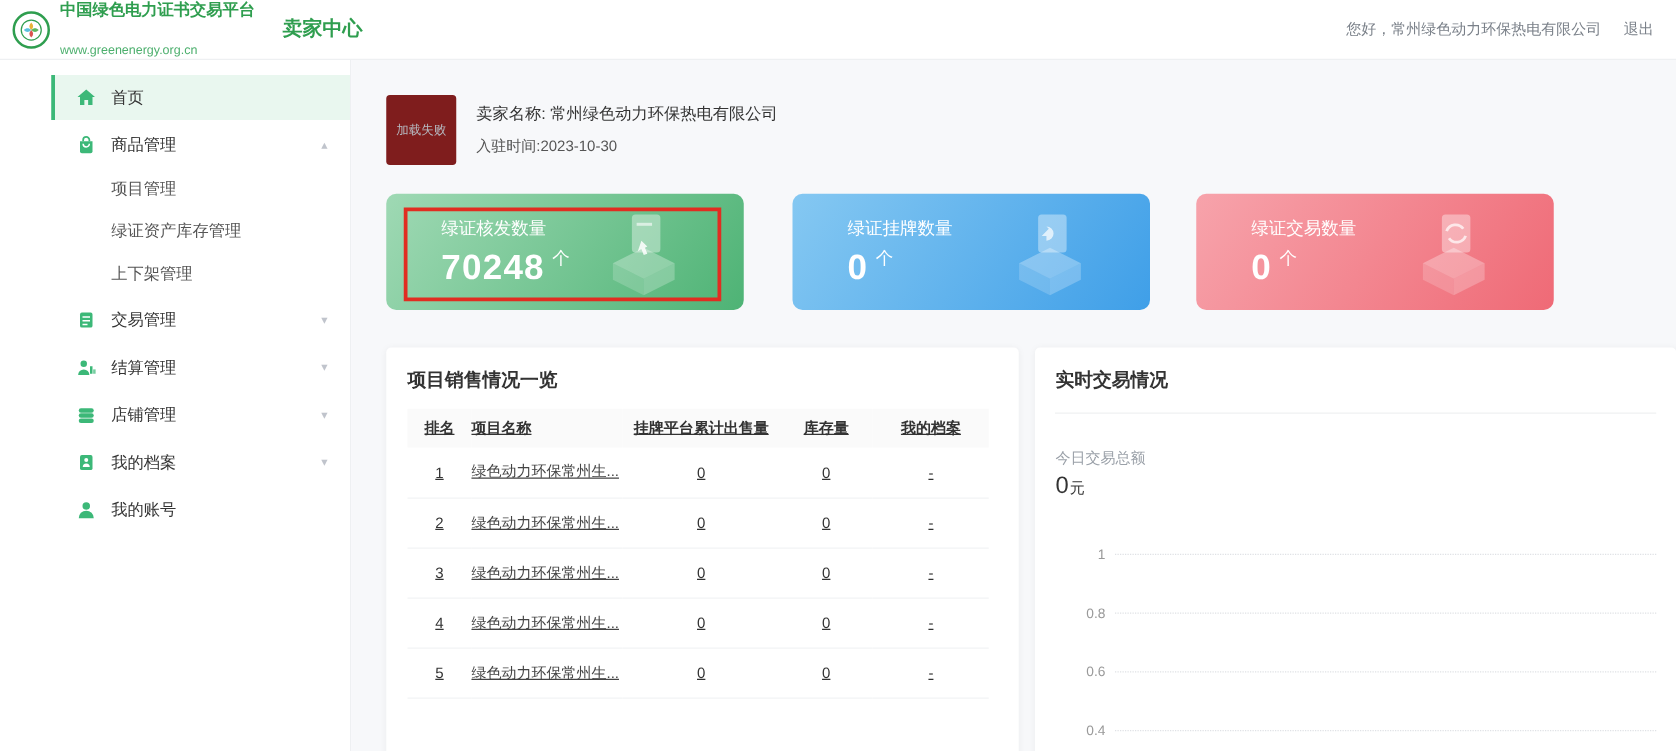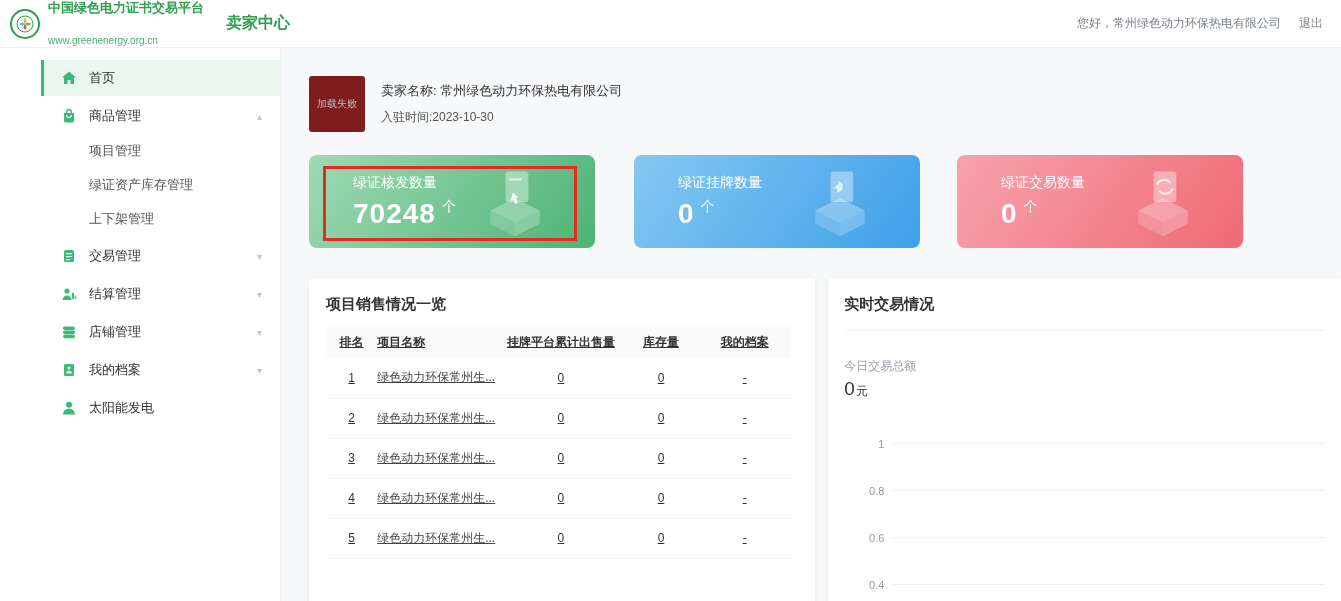--- a/index.html
+++ b/index.html
@@ -208,21 +208,21 @@
 
     <div class="side-gap"></div>
 
     <div class="side-item">
       <span class="side-icon">
         <svg viewBox="0 0 16 16">
             <circle cx="8" cy="4.8" r="3" fill="#3cb878"></circle>
             <path d="M2 14.5 a6 6 0 0 1 12 0 Z" fill="#3cb878"></path>
           </svg>
       </span>
-      <span>太阳能发电</span>
+      <span>我的账号</span>
     </div>
   </div>
 
   <div class="main">
 
     <div class="seller-row">
       <div class="seller-img">加载失败</div>
       <div class="seller-meta">
         <div class="seller-name">卖家名称: 常州绿色动力环保热电有限公司</div>
         <div class="seller-join">入驻时间:2023-10-30</div>

